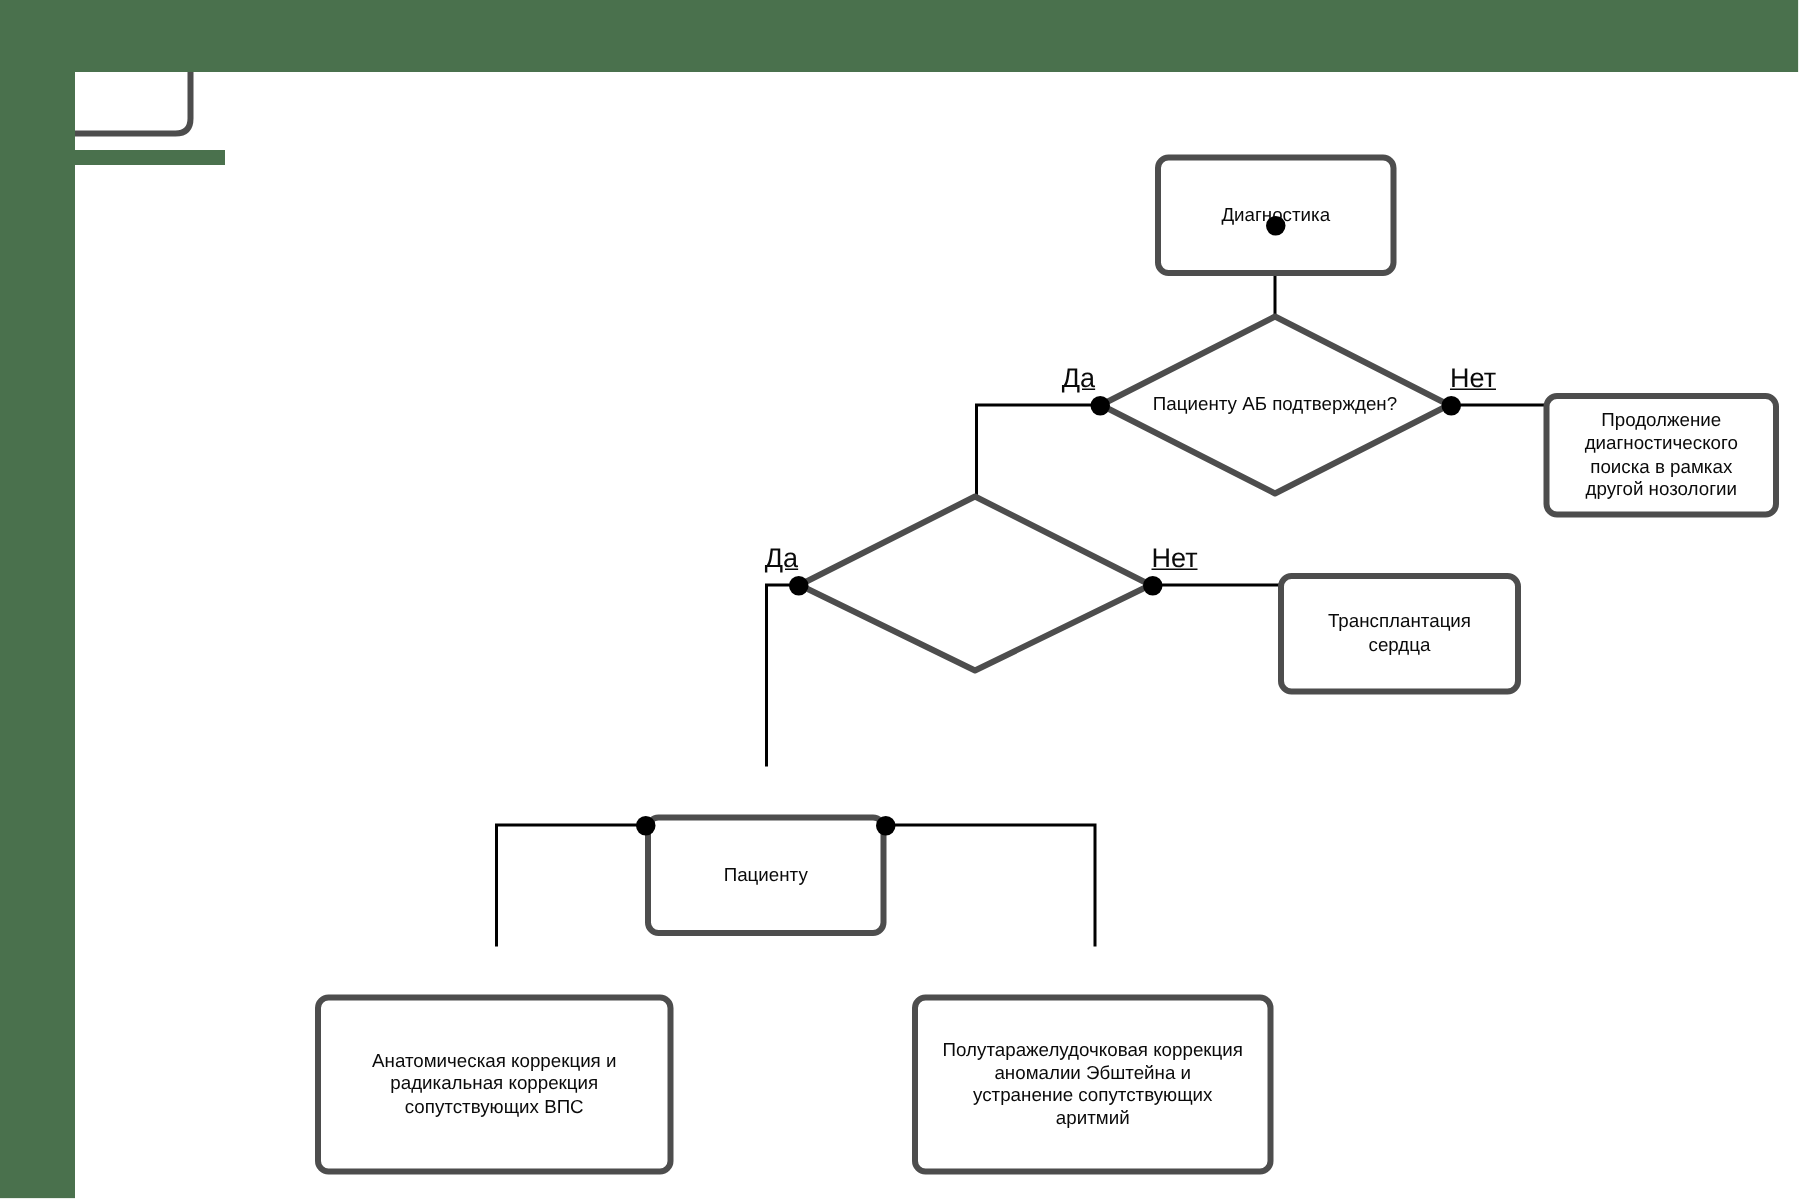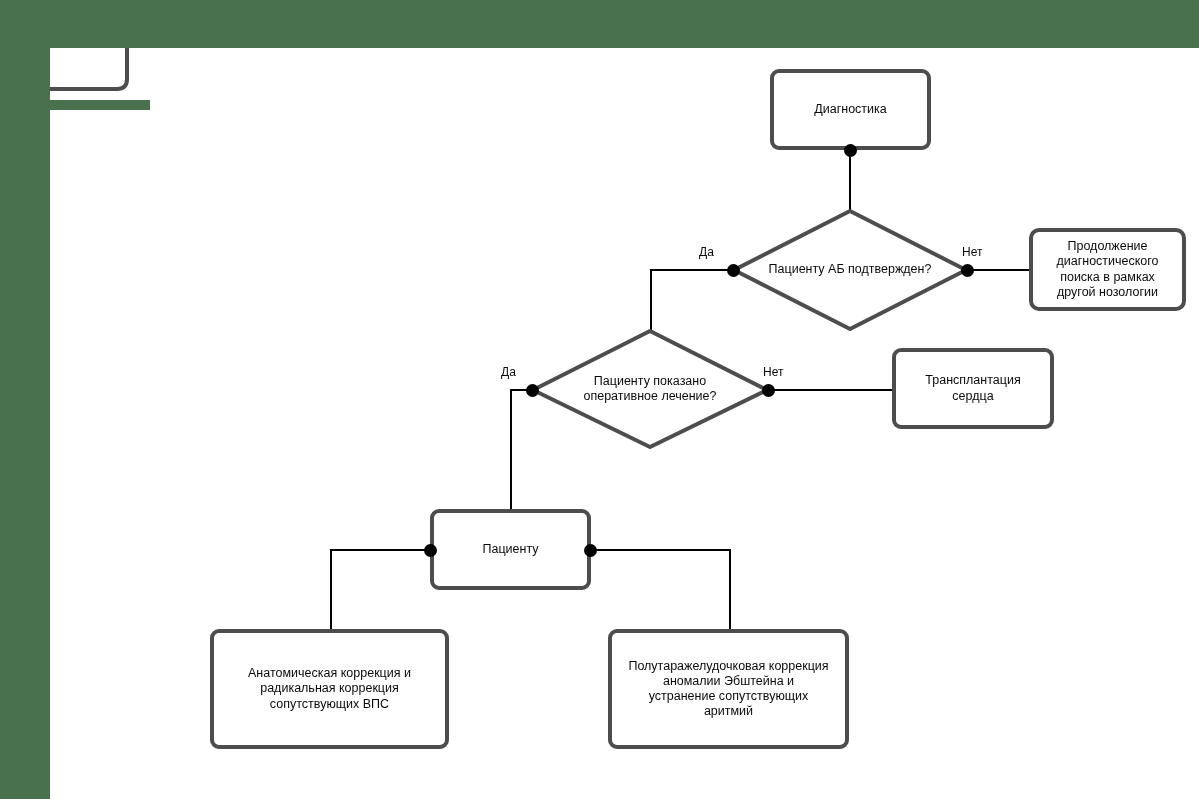--- a/index.html
+++ b/index.html
@@ -43,42 +43,44 @@
     background: #ffffff;
     border: 4px solid var(--shape-border);
     border-radius: 9px;
     display: flex;
     align-items: center;
     justify-content: center;
     text-align: center;
     font-size: 12.5px;
     line-height: 1.22;
     z-index: 2;
+    margin-top: 34px;
   }
   .n-diagnostics   { left: 770px; top: 69px;  width: 161px; height: 81px; }
-  .n-continue      { left: 1029px; top: 228px; width: 157px; height: 83px; padding: 0 13px; border-radius: 10px; }
-  .n-transplant    { left: 892px; top: 348px; width: 162px; height: 81px; padding: 0 16px; }
+  .n-continue      { left: 1029px; top: 228px; width: 157px; height: 83px; padding: 0 13px; }
+  .n-transplant    { left: 852px; top: 348px; width: 162px; height: 81px; padding: 0 16px; }
   .n-operation     { left: 430px; top: 509px; width: 161px; height: 81px; }
   .n-anatomical    { left: 210px; top: 629px; width: 239px; height: 120px; padding: 0 8px; }
   .n-onehalf       { left: 608px; top: 629px; width: 241px; height: 120px; padding: 0 16px; }
   
   .diamond-label {
     position: absolute;
     display: flex; align-items: center; justify-content: center;
     text-align: center;
     font-size: 12.5px; line-height: 1.22;
     z-index: 3;
   }
   .dl-1 { left: 750px; top: 240px; width: 200px; height: 60px; }
   .dl-2 { left: 565px; top: 359px; width: 170px; height: 60px; }
   
   .edge-label {
     position: absolute; width: 40px; height: 16px;
-    text-align: left; font-size: 12px; line-height: 16px;
+    text-align: center; font-size: 18px; line-height: 16px;
     z-index: 3;
+    text-decoration: underline;
   }
   .el-d1-yes { left: 699px; top: 244px; }
   .el-d1-no  { left: 962px; top: 244px; }
   .el-d2-yes { left: 501px; top: 364px; }
   .el-d2-no  { left: 763px; top: 364px; }
   
   .dot {
     position: absolute; width: 13px; height: 13px; border-radius: 50%;
     background: var(--connector); z-index: 4;
   }
@@ -117,21 +119,20 @@
     <span>Пациенту</span>
   </div>
   <div class="node n-anatomical">
     <span>Анатомическая коррекция и радикальная коррекция сопутствующих ВПС</span>
   </div>
   <div class="node n-onehalf">
     <span>Полутаражелудочковая коррекция аномалии Эбштейна и устранение сопутствующих аритмий</span>
   </div>
 
   <div class="diamond-label dl-1">Пациенту АБ подтвержден?</div>
-  <div class="diamond-label dl-2">Пациенту показано оперативное лечение?</div>
 
   <div class="edge-label el-d1-yes">Да</div>
   <div class="edge-label el-d1-no">Нет</div>
   <div class="edge-label el-d2-yes">Да</div>
   <div class="edge-label el-d2-no">Нет</div>
 
   <div class="dot" style="left:843.5px; top:143.5px;"></div>
   <div class="dot" style="left:726.5px; top:263.5px;"></div>
   <div class="dot" style="left:960.5px; top:263.5px;"></div>
   <div class="dot" style="left:525.5px; top:383.5px;"></div>

